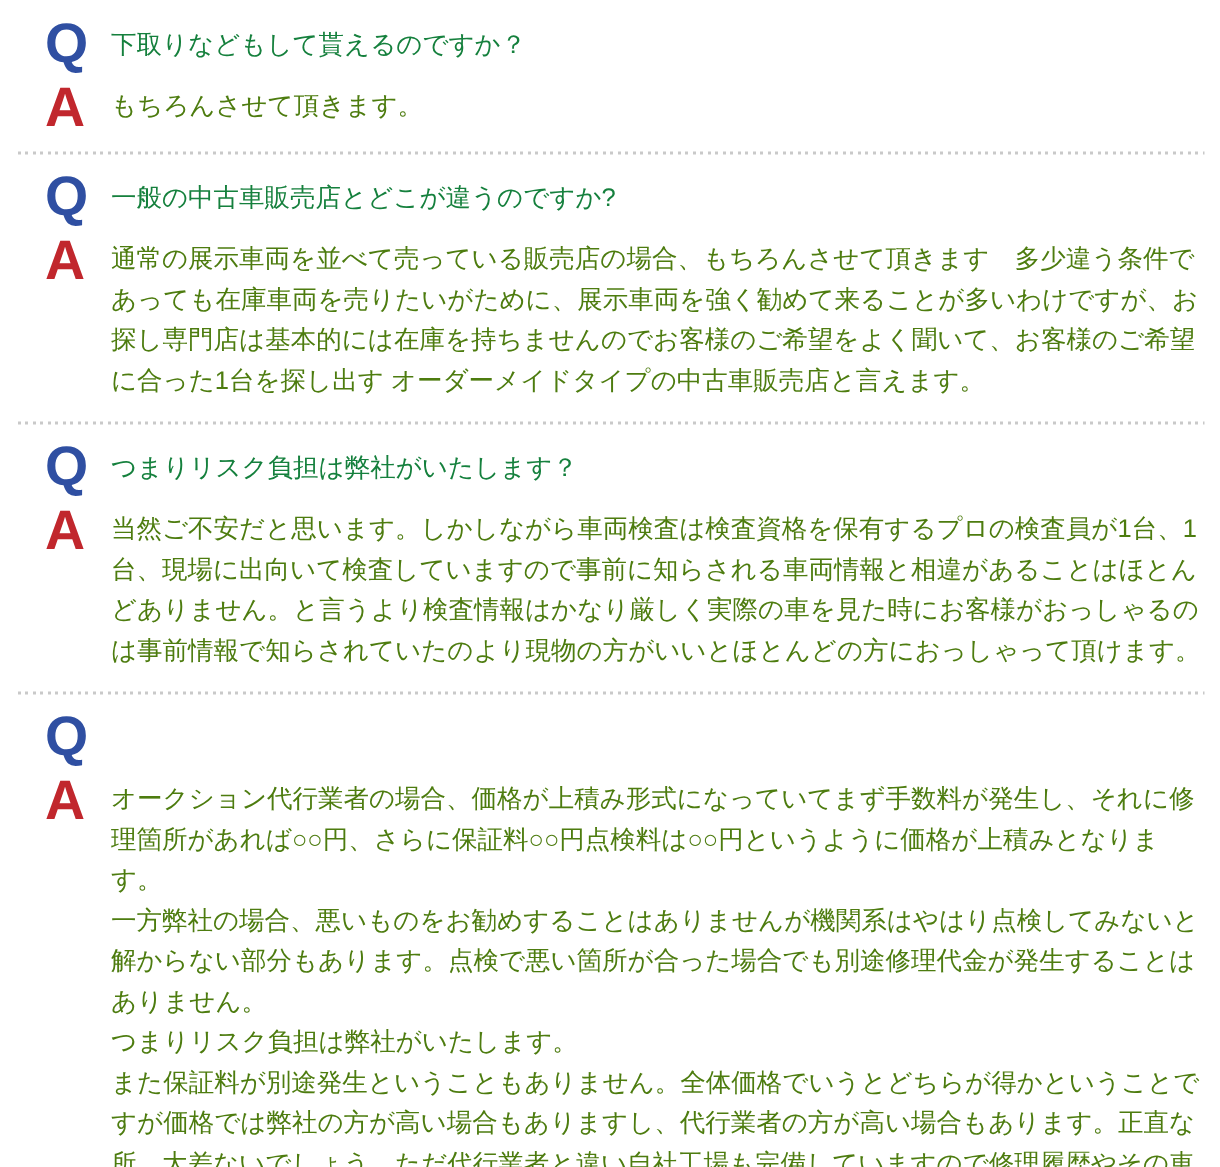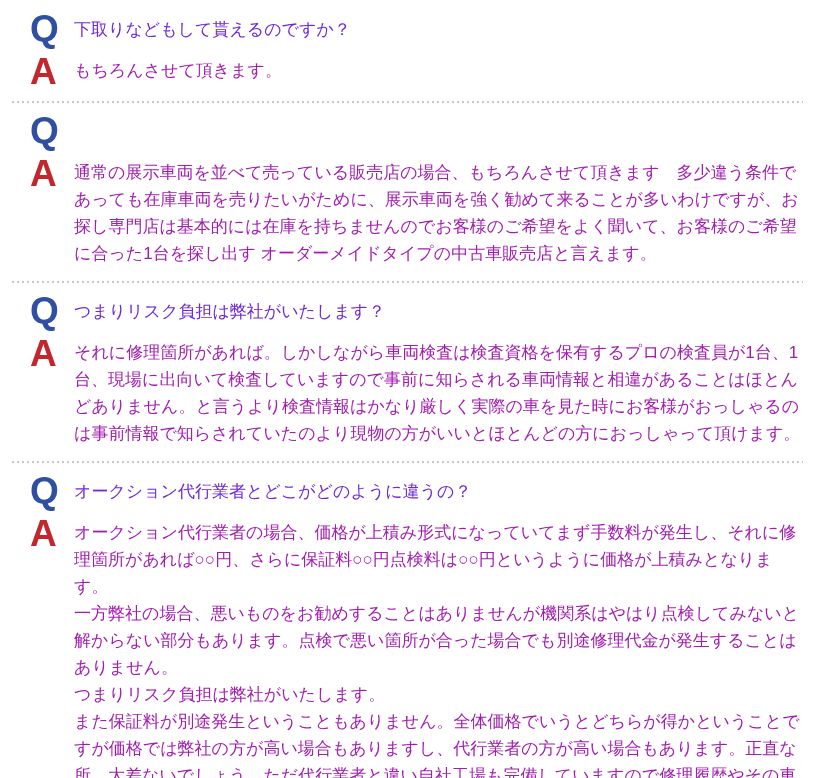--- a/index.html
+++ b/index.html
@@ -23,27 +23,27 @@
     font-size: 37px;
     line-height: 30px;
     letter-spacing: -1px;
     text-align: left;
   }
   .q-badge { color: #2f4fa2; }
   .a-badge { color: #c1272d; }
   .q-text {
     font-size: 17px;
     line-height: 27px;
-    color: #6d28d9;
+    color: #15803d;
     padding-top: 1px;
   }
   .a-text {
     font-size: 17px;
     line-height: 27px;
-    color: #a21caf;
+    color: #4d7c0f;
     white-space: pre-line;
     max-width: 733px;
   }
   .sep {
     height: 2px;
     margin: 1px 10px 1px 12px;
     background: repeating-linear-gradient(to right, #c9c9c9 0 2px, transparent 2px 5px);
   }
 </style>
 </head>
@@ -60,46 +60,46 @@
       <span class="badge a-badge">A</span>
       <span class="a-text">もちろんさせて頂きます。</span>
     </div>
   </div>
 
   <div class="sep"></div>
 
   <div class="qa-item">
     <div class="row q-row">
       <span class="badge q-badge">Q</span>
+      <span class="q-text">一般の中古車販売店とどこが違うのですか?</span>
     </div>
     <div class="row a-row">
       <span class="badge a-badge">A</span>
       <span class="a-text">通常の展示車両を並べて売っている販売店の場合、もちろんさせて頂きます　多少違う条件であっても在庫車両を売りたいがために、展示車両を強く勧めて来ることが多いわけですが、お探し専門店は基本的には在庫を持ちませんのでお客様のご希望をよく聞いて、お客様のご希望に合った1台を探し出す オーダーメイドタイプの中古車販売店と言えます。</span>
     </div>
   </div>
 
   <div class="sep"></div>
 
   <div class="qa-item">
     <div class="row q-row">
       <span class="badge q-badge">Q</span>
       <span class="q-text">つまりリスク負担は弊社がいたします？</span>
     </div>
     <div class="row a-row">
       <span class="badge a-badge">A</span>
-      <span class="a-text">それに修理箇所があれば。しかしながら車両検査は検査資格を保有するプロの検査員が1台、1台、現場に出向いて検査していますので事前に知らされる車両情報と相違があることはほとんどありません。と言うより検査情報はかなり厳しく実際の車を見た時にお客様がおっしゃるのは事前情報で知らされていたのより現物の方がいいとほとんどの方におっしゃって頂けます。</span>
+      <span class="a-text">当然ご不安だと思います。しかしながら車両検査は検査資格を保有するプロの検査員が1台、1台、現場に出向いて検査していますので事前に知らされる車両情報と相違があることはほとんどありません。と言うより検査情報はかなり厳しく実際の車を見た時にお客様がおっしゃるのは事前情報で知らされていたのより現物の方がいいとほとんどの方におっしゃって頂けます。</span>
     </div>
   </div>
 
   <div class="sep"></div>
 
   <div class="qa-item">
     <div class="row q-row">
       <span class="badge q-badge">Q</span>
-      <span class="q-text">オークション代行業者とどこがどのように違うの？</span>
     </div>
     <div class="row a-row">
       <span class="badge a-badge">A</span>
       <span class="a-text">オークション代行業者の場合、価格が上積み形式になっていてまず手数料が発生し、それに修理箇所があれば○○円、さらに保証料○○円点検料は○○円というように価格が上積みとなります。
 一方弊社の場合、悪いものをお勧めすることはありませんが機関系はやはり点検してみないと解からない部分もあります。点検で悪い箇所が合った場合でも別途修理代金が発生することはありません。
 つまりリスク負担は弊社がいたします。
 また保証料が別途発生ということもありません。全体価格でいうとどちらが得かということですが価格では弊社の方が高い場合もありますし、代行業者の方が高い場合もあります。正直な所、大差ないでしょう。ただ代行業者と違い自社工場も完備していますので修理履歴やその車特有のクセなど後々で困るという事はありません。また外注ではありませんので外注先が修理費を安く上げるために交換部品を省くというような事もありません。
 私どもの考えでは乗り出し価格がほとんど変わらないのでお客様には喜んで頂けると考えています。</span>
     </div>
   </div>

